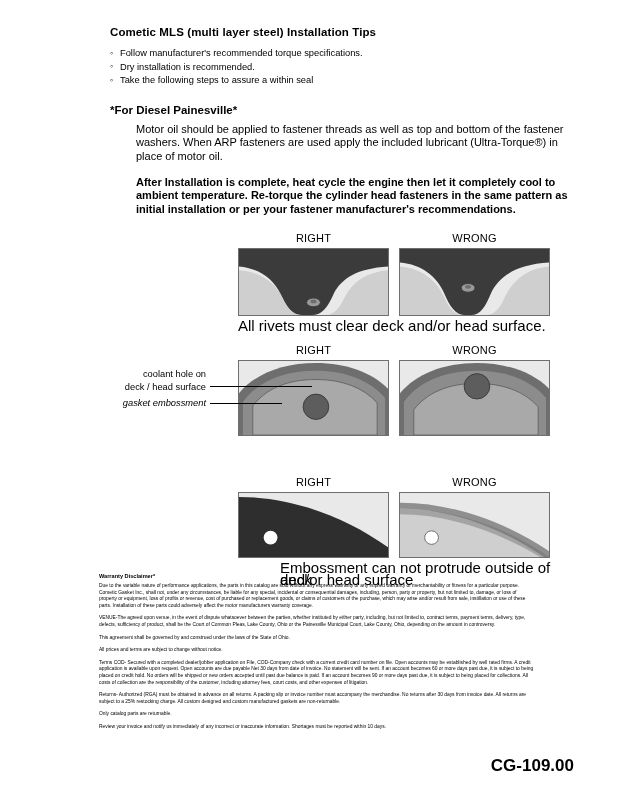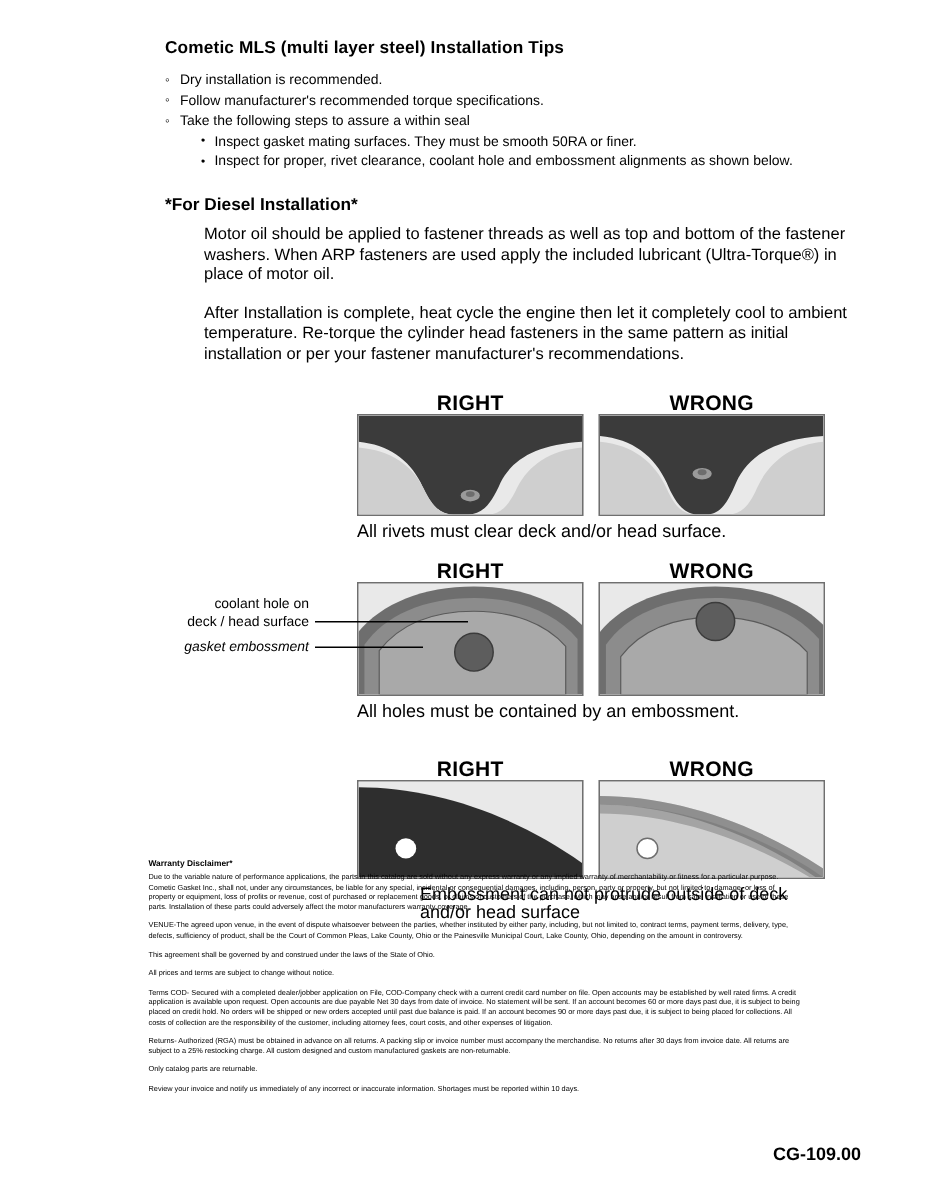--- a/index.html
+++ b/index.html
@@ -65,38 +65,38 @@
     font-size: 11.5px;
     font-weight: bold;
     margin: 16px 0 7px 66px;
   }
   p.body {
     font-size: 11px;
     line-height: 13.6px;
     margin: 0 0 0 92px;
     max-width: 468px;
   }
-  p.body + p.body { margin-top: 12px; }
+  p.body + p.body { margin-top: 12px; font-weight: bold; }
   p.note {
     font-size: 9.3px;
     line-height: 13.6px;
     margin: 13px 0 0 66px;
   }
 
   
   .figures { margin: 16px 0 0 0; position: relative; }
   .figrow { position: relative; }
   .lbl {
-    font-size: 14px;
-    font-weight: bold;
+    font-size: 11px;
+    font-weight: normal;
     text-align: center;
     letter-spacing: 0.2px;
   }
   .cap {
-    font-size: 12px;
+    font-size: 15px;
     line-height: 12px;
   }
   .panel {
     border: 1px solid #6f6f6f;
     background: #e9e9e9;
     position: relative;
     overflow: hidden;
   }
   .svgfill { display: block; width: 100%; height: 100%; }
 
@@ -129,44 +129,40 @@
   .warranty p {
     font-size: 4.9px;
     line-height: 6.6px;
     margin: 0 0 6px 0;
     text-align: left;
   }
   .docnum {
     position: absolute;
     right: 44px;
     bottom: 24px;
-    font-size: 12px;
+    font-size: 17px;
     font-weight: bold;
   }
 </style>
 </head>
 <body>
 
 <div class="page">
 
   <h1 class="title">Cometic MLS (multi layer steel) Installation Tips</h1>
 
   <ul class="bullets">
+    <li>Follow manufacturer's recommended torque specifications.</li>
     <li>Dry installation is recommended.</li>
-    <li>Follow manufacturer's recommended torque specifications.</li>
     <li>
       <span>Take the following steps to assure a within seal</span>
-      <ul class="sub">
-        <li>Inspect gasket mating surfaces.  They must be smooth 50RA or finer.</li>
-        <li>Inspect for proper, rivet clearance, coolant hole and embossment alignments as shown below.</li>
-      </ul>
     </li>
   </ul>
 
-  <h2 class="diesel">*For Diesel Installation*</h2>
+  <h2 class="diesel">*For Diesel Painesville*</h2>
   <p class="body">Motor oil should be applied to fastener threads as well as top and bottom of the fastener washers.  When ARP fasteners are used apply the included lubricant (Ultra-Torque®) in place of motor oil.</p>
   <p class="body">After Installation is complete, heat cycle the engine then let it completely cool to ambient temperature. Re-torque the cylinder head fasteners in the same pattern as initial installation or per your fastener manufacturer's recommendations.</p>
 
   <div class="figures">
 
     <div class="figrow" style="height:92px;">
       <div class="lbl" style="position:absolute; left:194px; top:0; width:151px;">RIGHT</div>
       <div class="lbl" style="position:absolute; left:355px; top:0; width:151px;">WRONG</div>
 
       <div class="panel" style="position:absolute; left:194px; top:16px; width:151px; height:68px;">
@@ -223,21 +219,20 @@
         <span>coolant hole on</span><br>
         <span>deck / head surface</span>
       </div>
       <div class="leader" style="left:166px; top:42px; width:102px;"></div>
 
       <div class="callout" style="left:30px; top:53px; width:132px;font-style:italic;">
         <span>gasket embossment</span>
       </div>
       <div class="leader" style="left:166px; top:59px; width:72px;"></div>
 
-      <div class="cap" style="position:absolute; left:194px; top:96px;">All holes must be contained by an embossment.</div>
     </div>
 
     <div class="figrow" style="height:112px; margin-top:16px;">
       <div class="lbl" style="position:absolute; left:194px; top:0; width:151px;">RIGHT</div>
       <div class="lbl" style="position:absolute; left:355px; top:0; width:151px;">WRONG</div>
 
       <div class="panel" style="position:absolute; left:194px; top:16px; width:151px; height:66px;">
         <svg class="svgfill" viewBox="0 0 151 66" preserveAspectRatio="none">
           <rect x="0" y="0" width="151" height="66" fill="#e9e9e9"></rect>
           <path d="M0,4 C50,4 104,22 151,56 L151,66 L0,66 Z" fill="#2e2e2e"></path>

